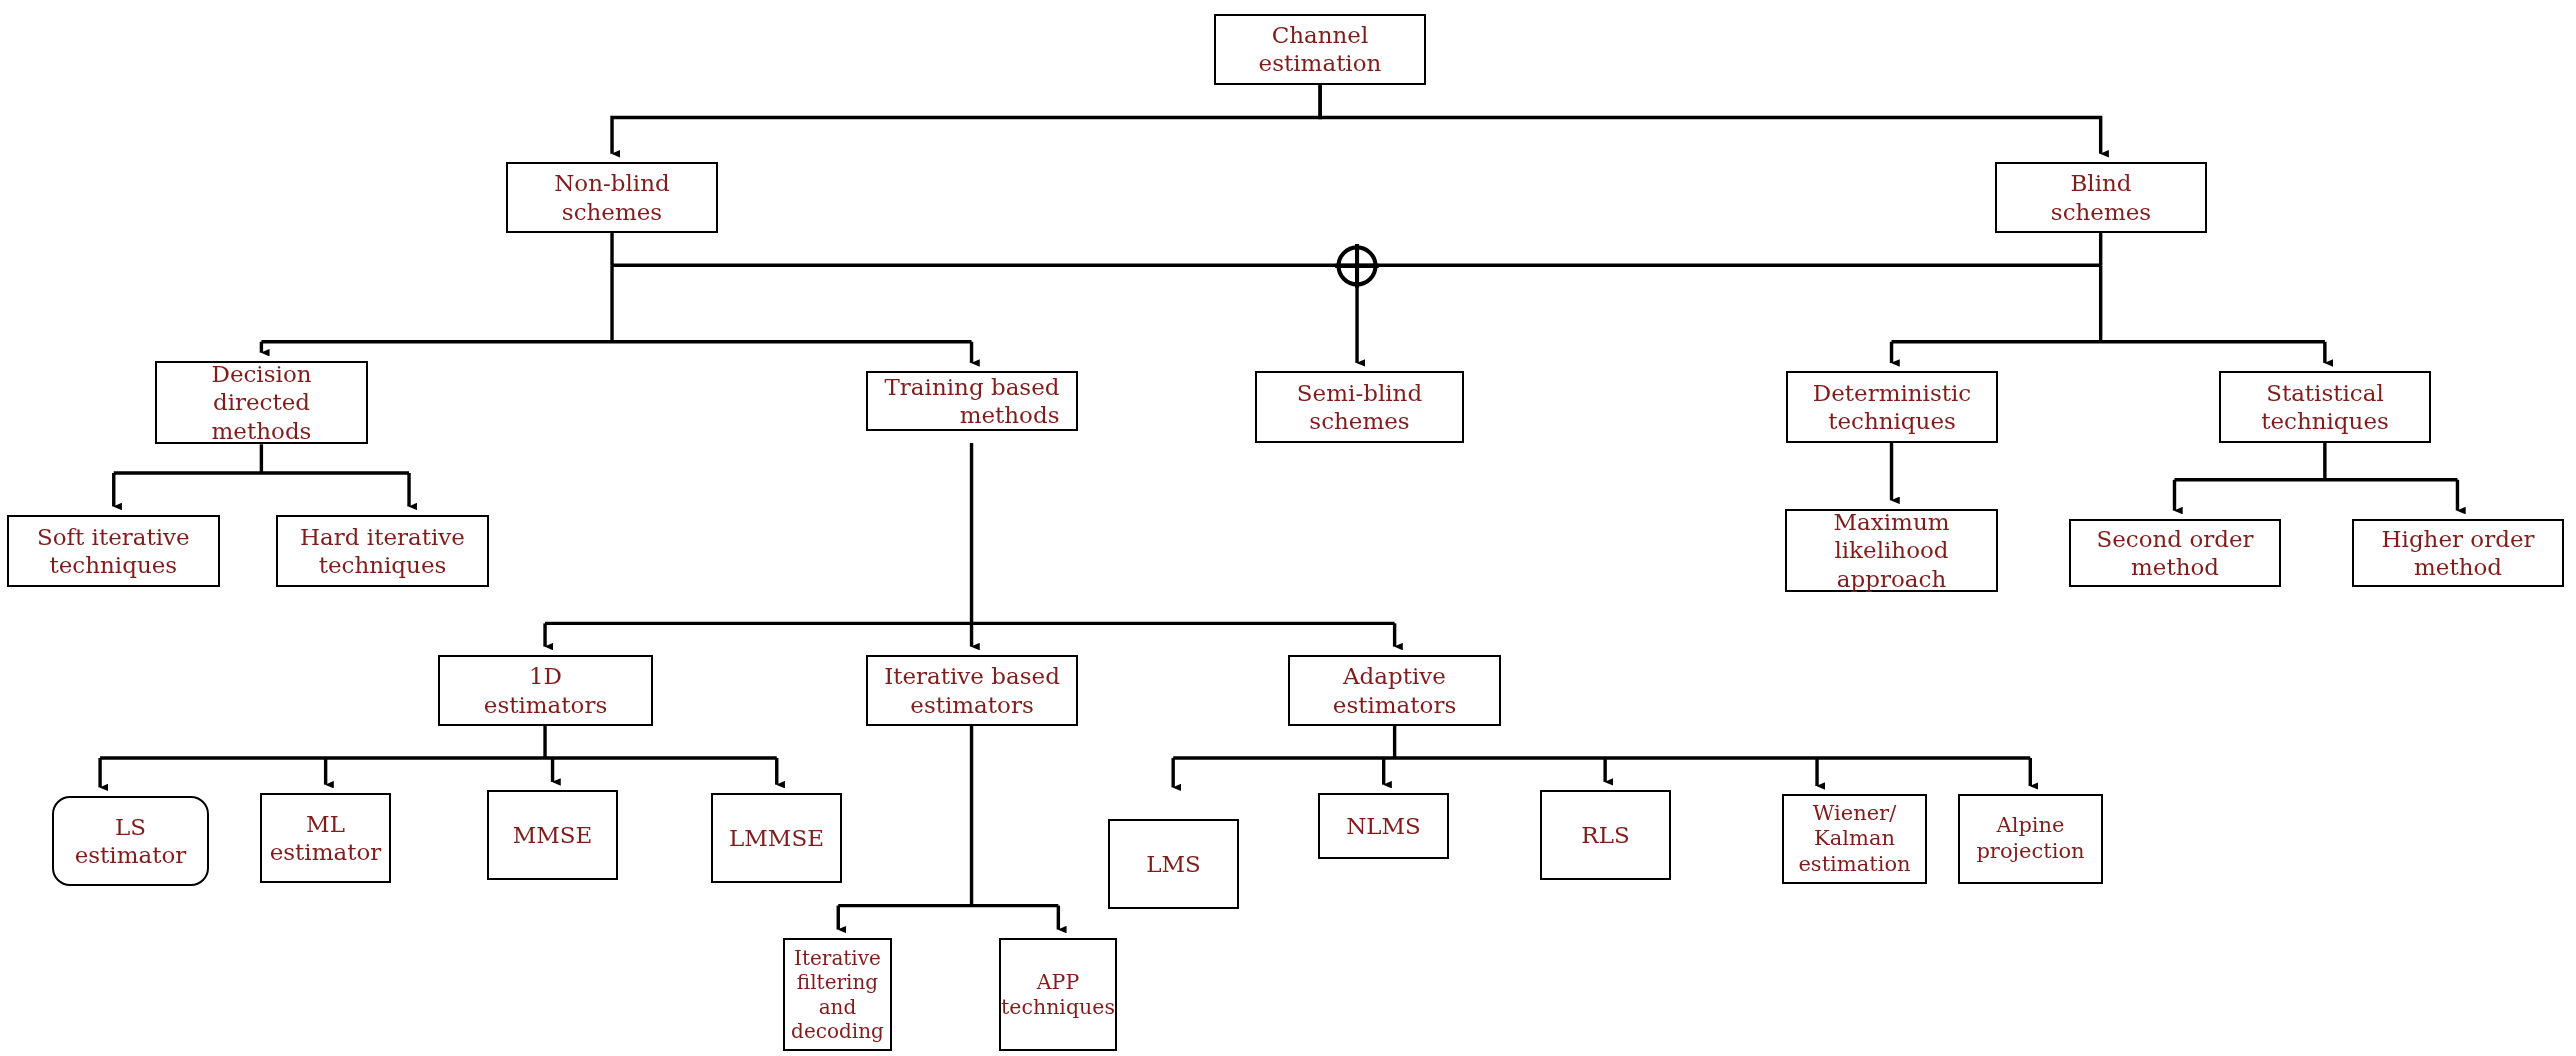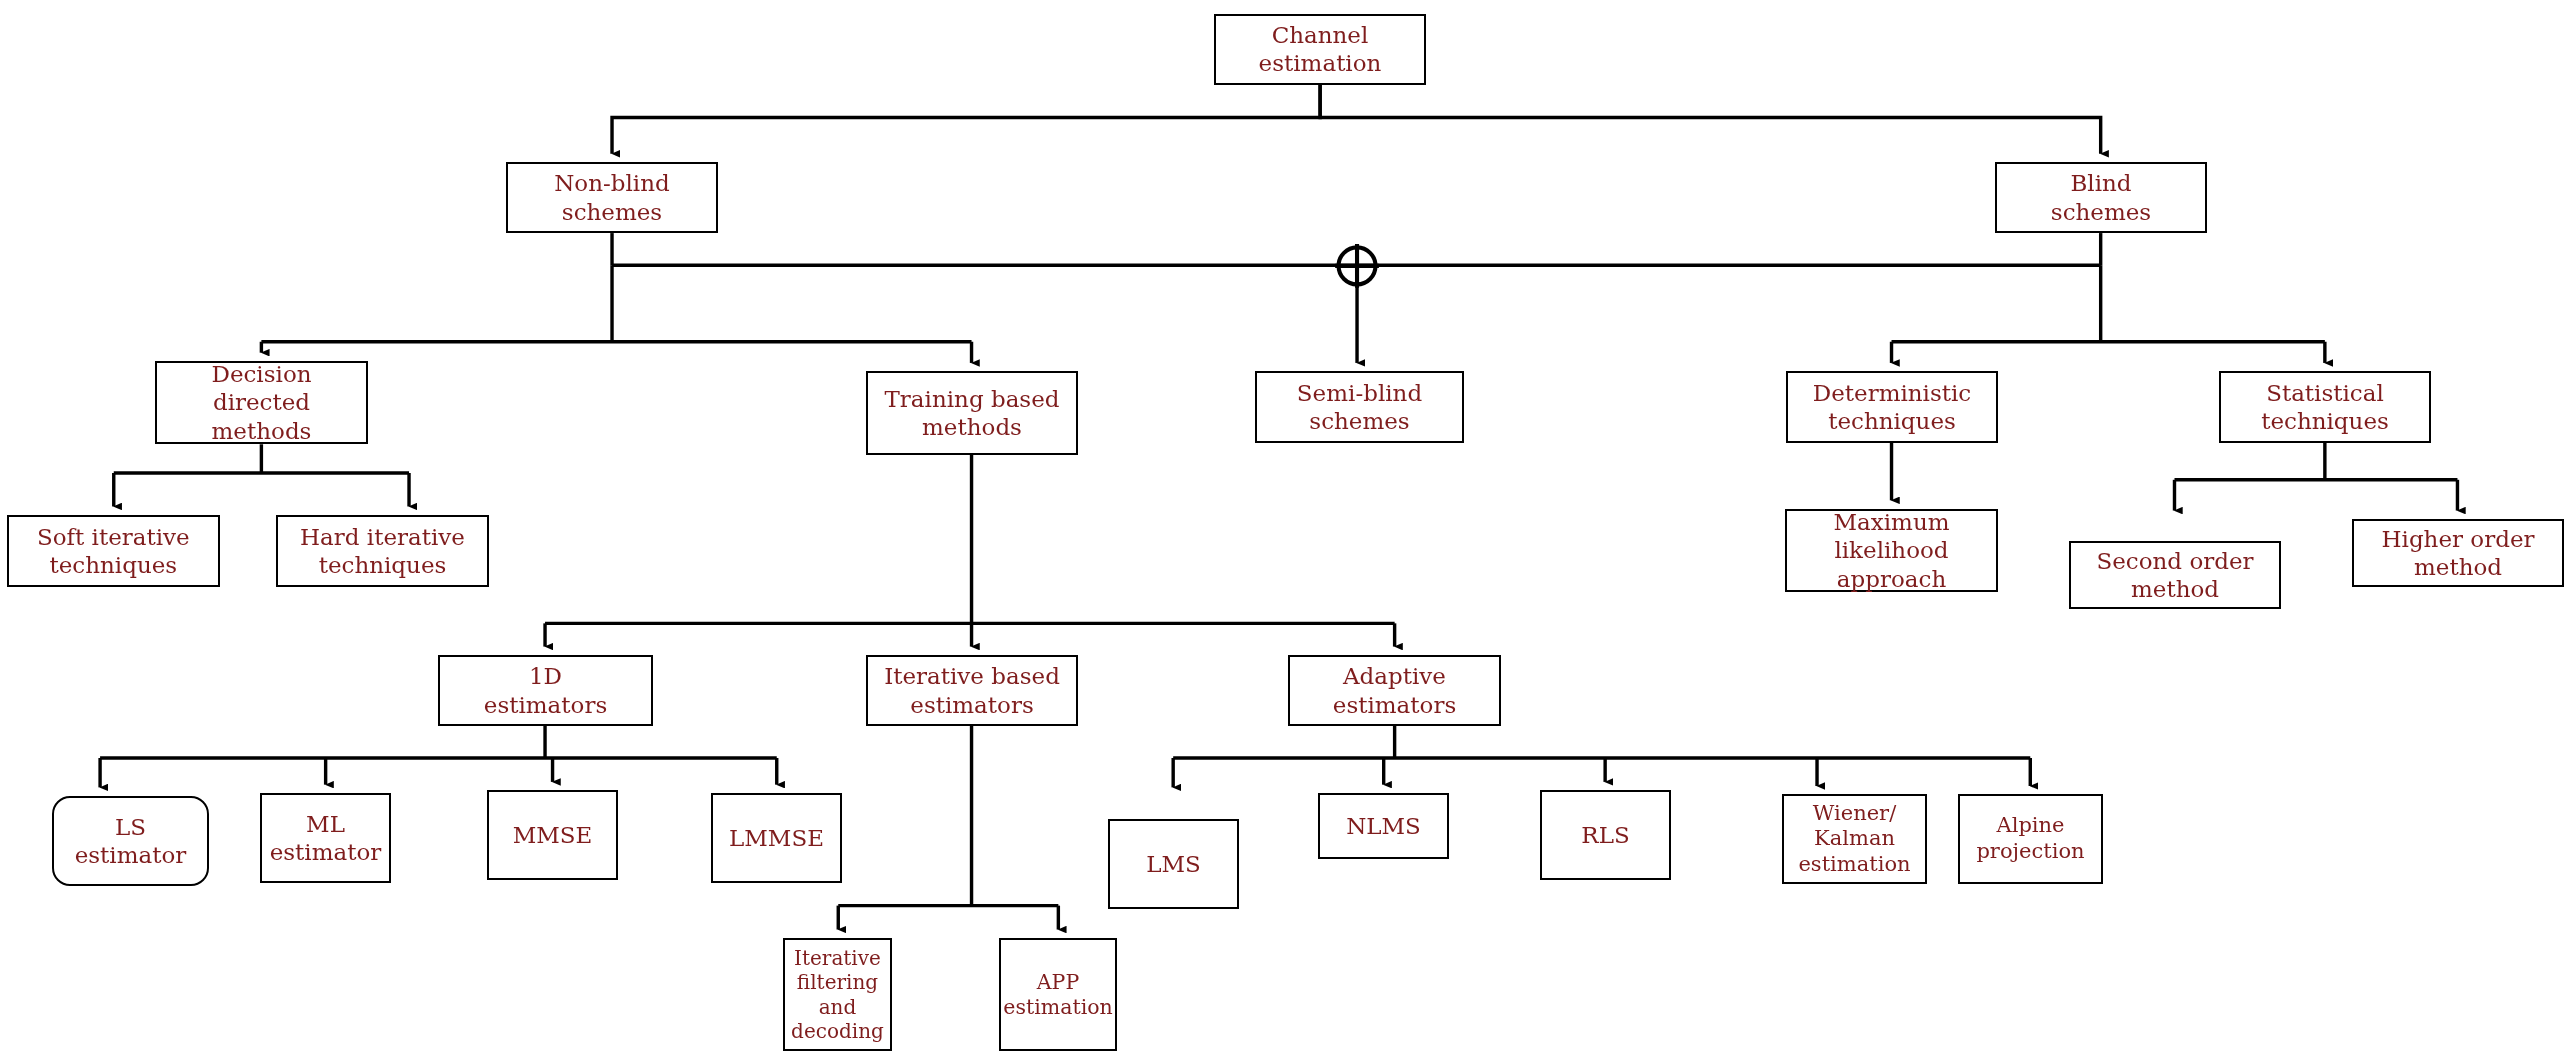--- a/index.html
+++ b/index.html
@@ -117,36 +117,36 @@
 
   <div class="node-box" style="left:1214px;top:13.7px;width:212px;height:71px;">Channel
 estimation</div>
   <div class="node-box" style="left:506px;top:162px;width:212px;height:71px;">Non-blind
 schemes</div>
   <div class="node-box" style="left:1995px;top:162px;width:212px;height:71px;">Blind
 schemes</div>
   <div class="node-box" style="left:155px;top:361px;width:213px;height:83px;">Decision
 directed
 methods</div>
-  <div class="node-box" style="left:866px;top:371px;width:212px;height:84px;">Training based
+  <div class="node-box" style="left:866px;top:371px;width:212px;height:60px;text-align:right;">Training based
 methods</div>
   <div class="node-box" style="left:1255px;top:371px;width:209px;height:72px;">Semi-blind
 schemes</div>
   <div class="node-box" style="left:1786px;top:371px;width:212px;height:72px;">Deterministic
 techniques</div>
   <div class="node-box" style="left:2219px;top:371px;width:212px;height:72px;">Statistical
 techniques</div>
   <div class="node-box" style="left:6.8px;top:515px;width:213px;height:72px;">Soft iterative
 techniques</div>
   <div class="node-box" style="left:276px;top:515px;width:213px;height:72px;">Hard iterative
 techniques</div>
   <div class="node-box" style="left:1785px;top:509px;width:213px;height:83px;">Maximum
 likelihood
 approach</div>
-  <div class="node-box" style="left:2069px;top:519px;width:212px;height:68px;margin-top:22px;">Second order
+  <div class="node-box" style="left:2069px;top:519px;width:212px;height:68px;">Second order
 method</div>
   <div class="node-box" style="left:2352px;top:519px;width:212px;height:68px;">Higher order
 method</div>
   <div class="node-box" style="left:438px;top:655px;width:215px;height:71px;">1D
 estimators</div>
   <div class="node-box" style="left:866px;top:655px;width:212px;height:71px;">Iterative based
 estimators</div>
   <div class="node-box" style="left:1288px;top:655px;width:213px;height:71px;">Adaptive
 estimators</div>
   <div class="node-box" style="left:52px;top:796px;width:157px;height:90px;border-radius:18px;">LS
@@ -161,16 +161,16 @@
   <div class="node-box" style="left:1745px;top:794px;width:145px;height:90px;font-size:21px;margin-left:37px;">Wiener/
 Kalman
 estimation</div>
   <div class="node-box" style="left:1958px;top:794px;width:145px;height:90px;font-size:21px;">Alpine
 projection</div>
   <div class="node-box" style="left:783px;top:938px;width:109px;height:113px;font-size:20px;">Iterative
 filtering
 and
 decoding</div>
   <div class="node-box" style="left:999px;top:938px;width:118px;height:113px;font-size:20.5px;">APP
-estimation</div>
+techniques</div>
 
 </div>
 
 
 </body></html>

